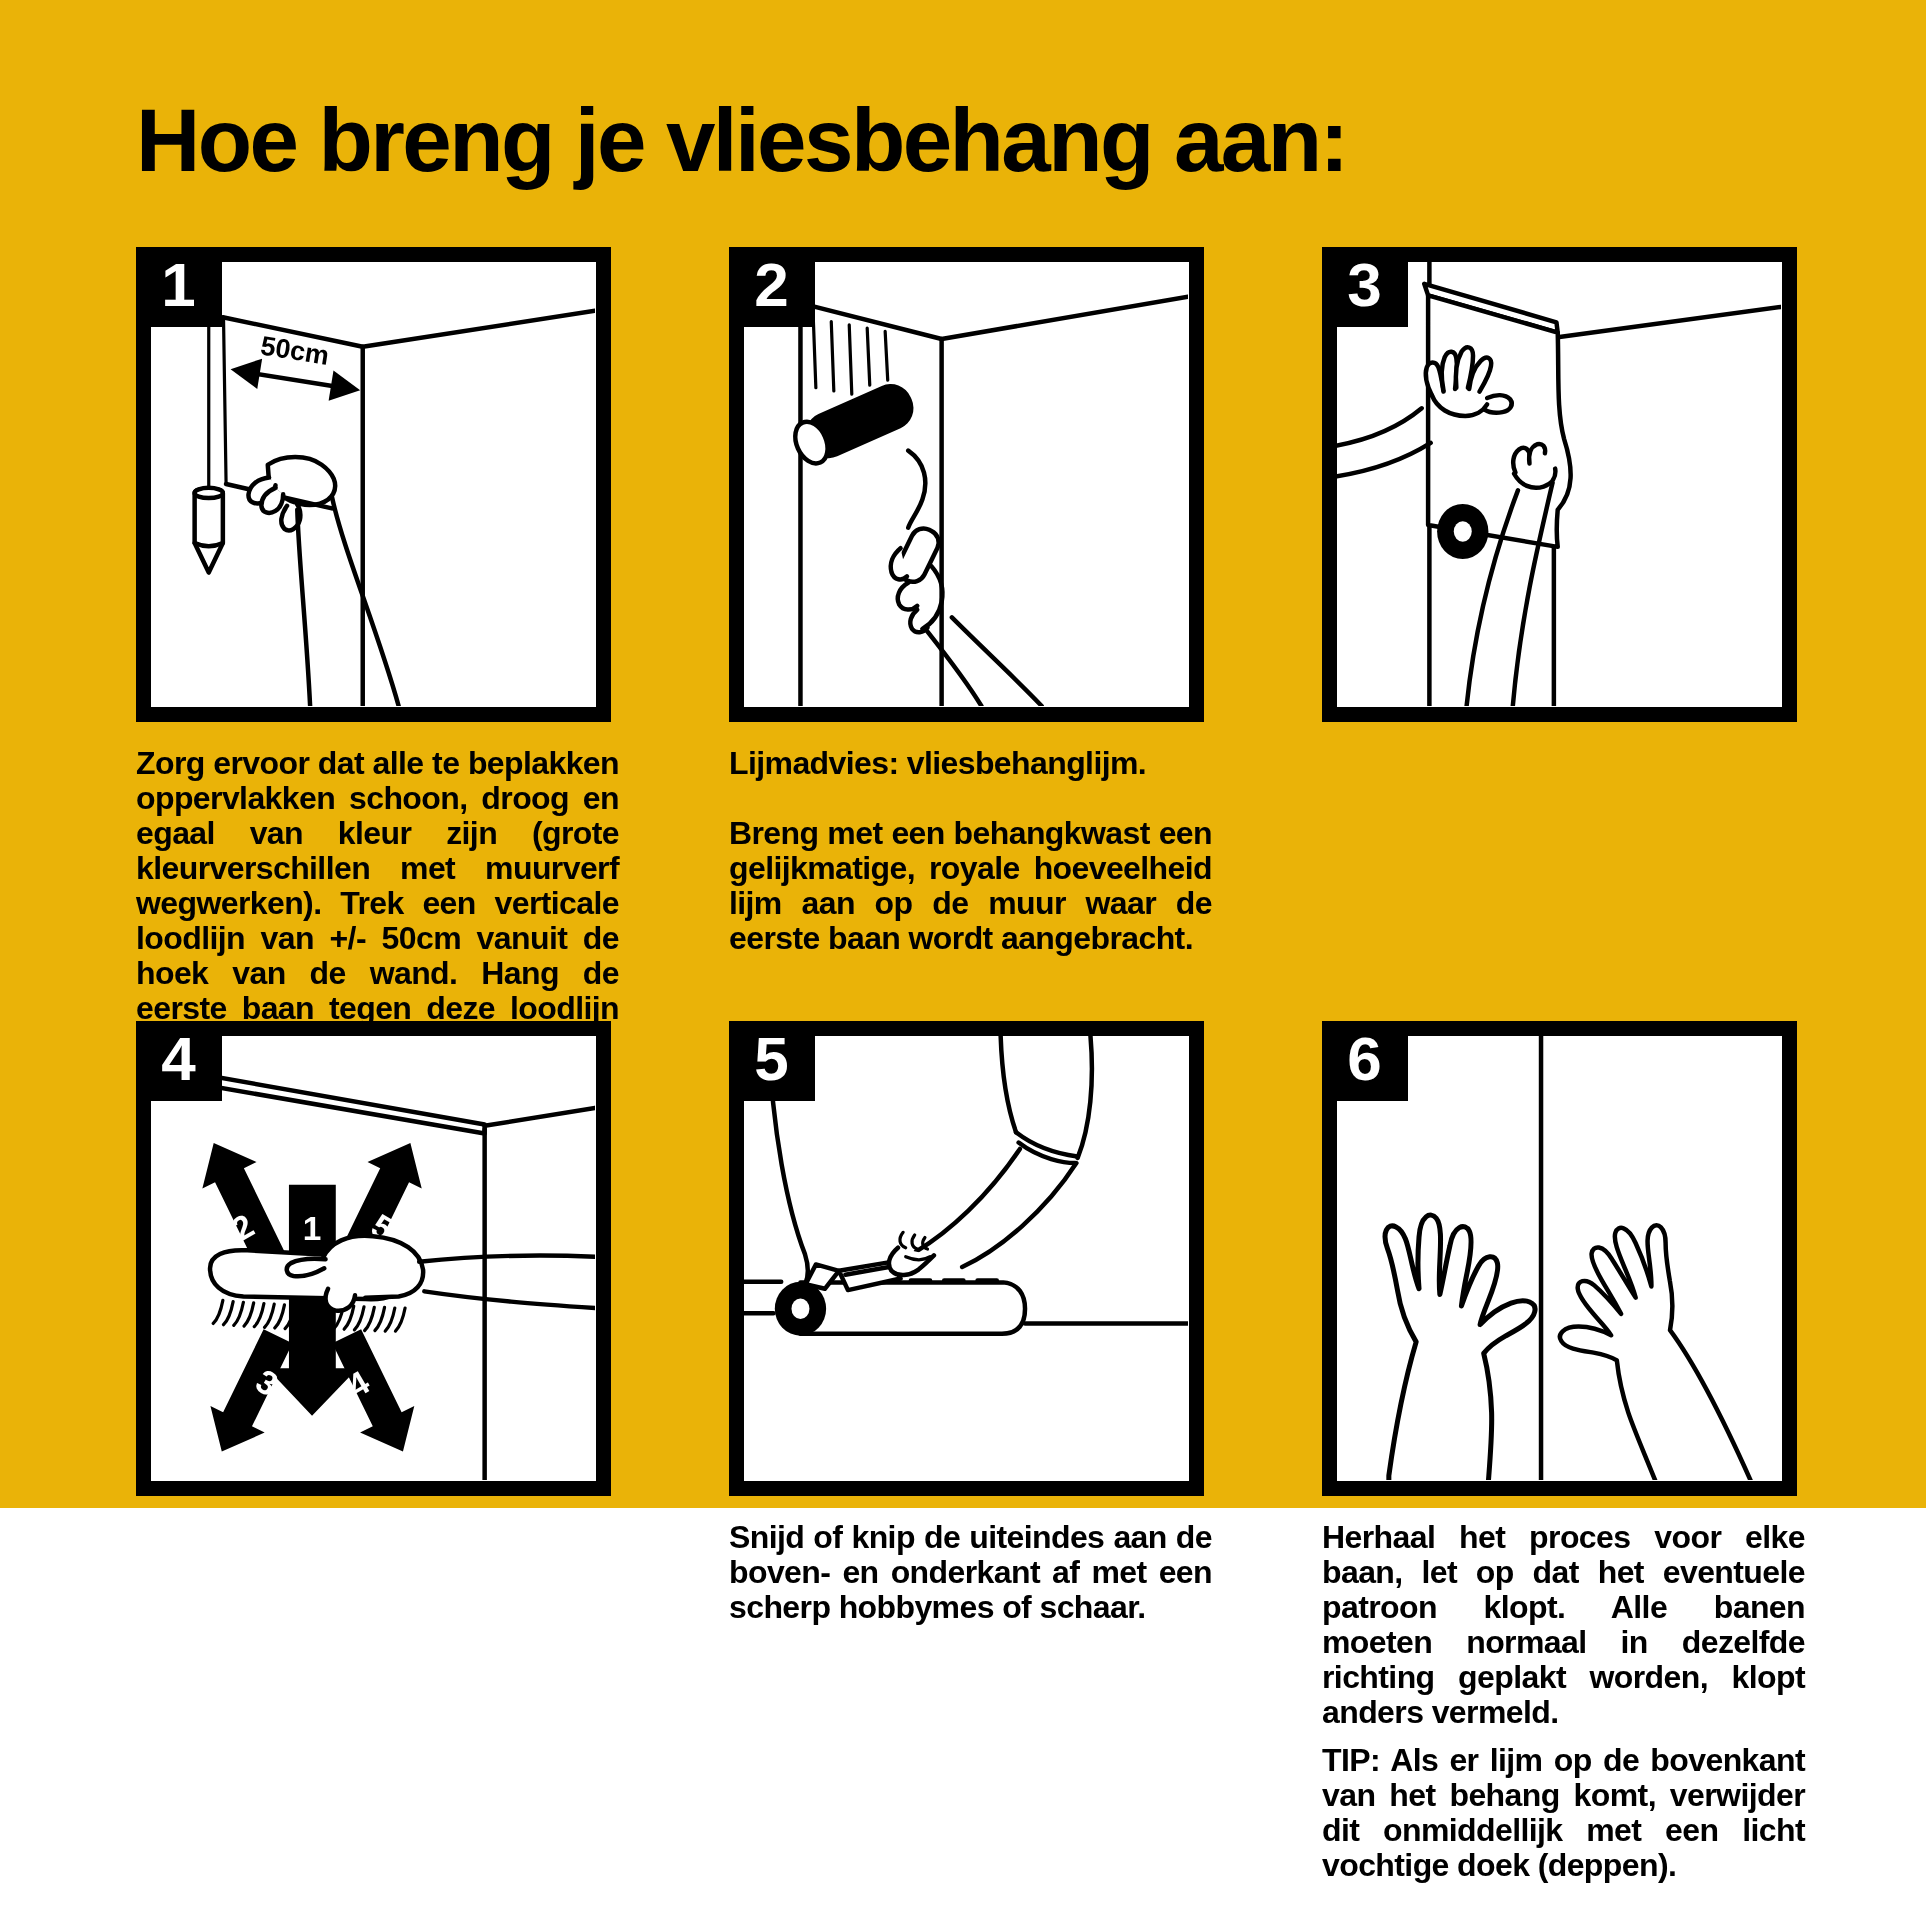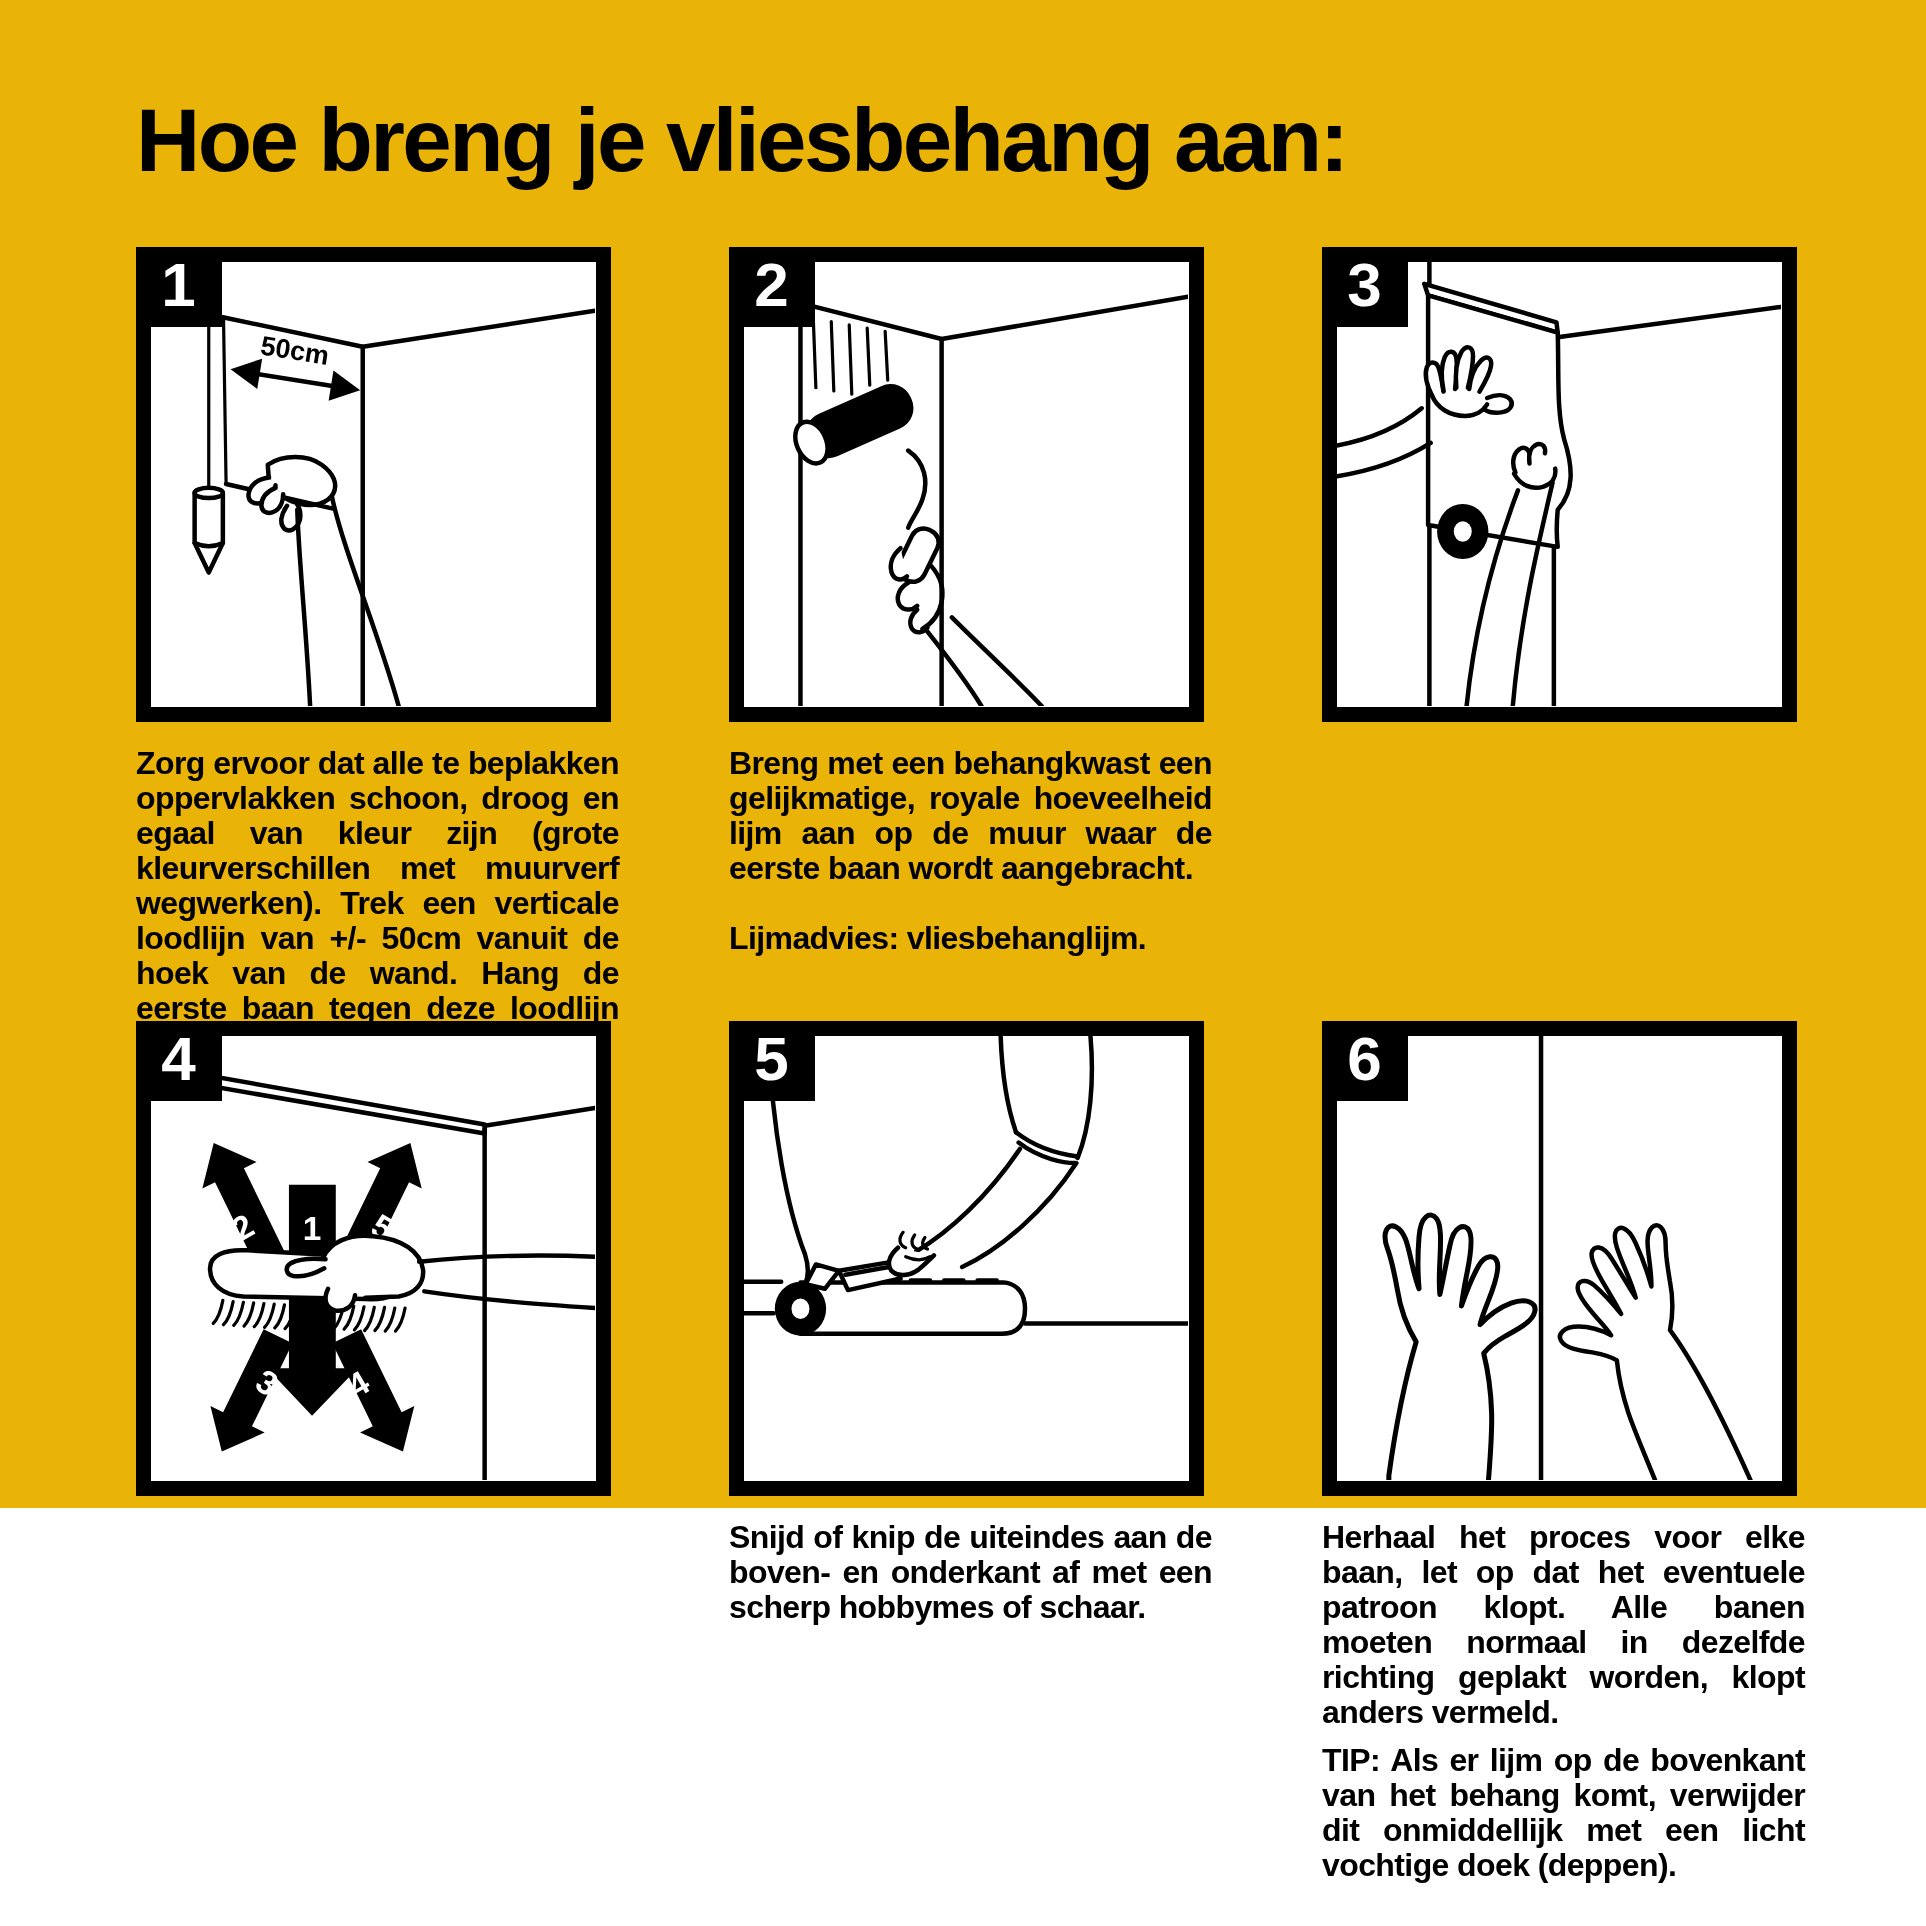--- a/index.html
+++ b/index.html
@@ -98,22 +98,22 @@
             <path class="fillw" d="M270,542 C260,550 256,562 262,572 C268,580 280,578 286,570" stroke-width="6"></path>
             <path d="M292,474 C306,490 312,510 308,530 C304,550 292,564 278,572" stroke-width="6"></path>
             <path d="M286,576 C316,614 346,652 370,692 M324,554 C374,604 424,650 464,692" stroke-width="6"></path>
           </g>
         </svg>
         <div class="badge">
             <span>2</span>
           </div>
       </div>
       <div class="caption">
+        <p>Lijmadvies: vliesbehanglijm.</p>
         <p>Breng met een behangkwast een gelijkmatige, royale hoeveelheid lijm aan op de muur waar de eerste baan wordt aangebracht.</p>
-        <p>Lijmadvies: vliesbehanglijm.</p>
       </div>
     </div>
 
     <div class="step">
       <div class="panel">
         <svg class="art" viewBox="0 0 692 692">
           <g>
             <line x1="144" y1="0" x2="144" y2="692"></line>
             <path d="M338,118 L692,70"></path>
             <line x1="338" y1="118" x2="338" y2="692"></line>

